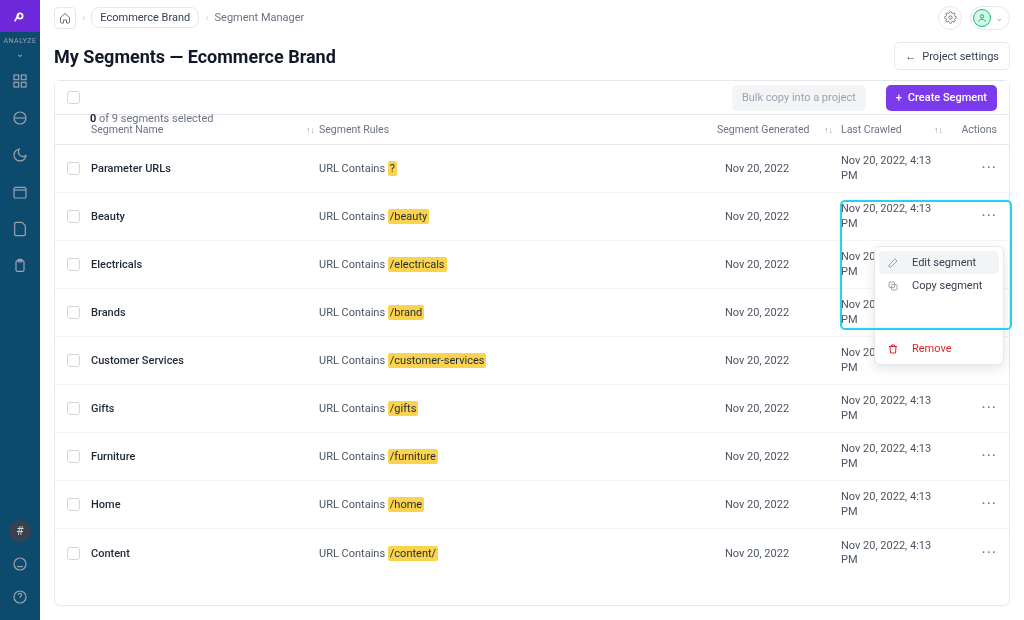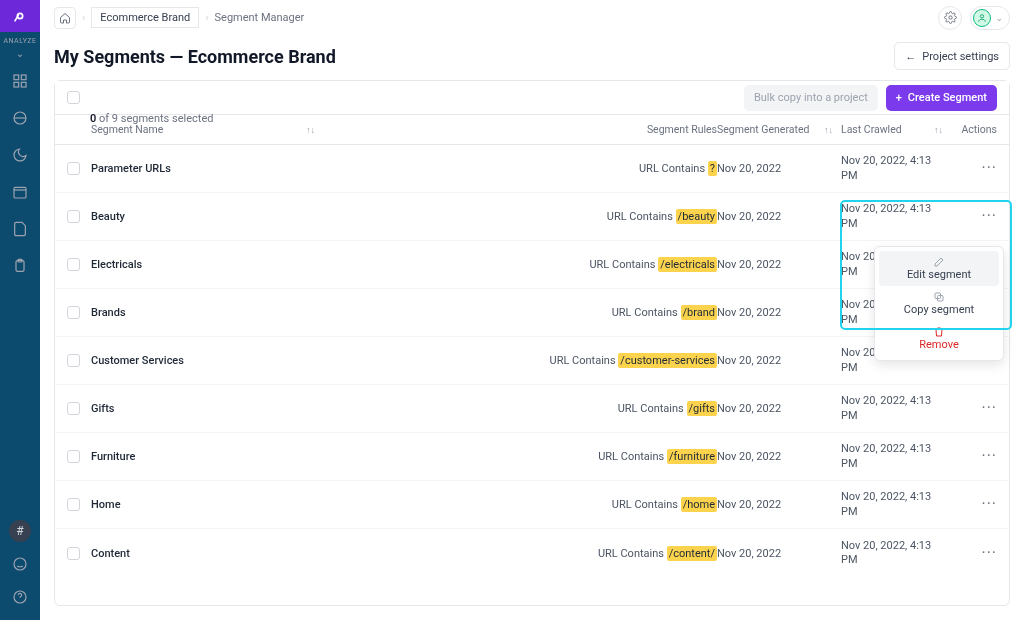--- a/index.html
+++ b/index.html
@@ -97,21 +97,21 @@
   }
   .breadcrumb {
     display: flex;
     align-items: center;
     gap: 6px;
     font-size: 11px;
     color: #6b7280;
   }
   .crumb-pill {
     padding: 3px 8px;
-    border-radius: 0;
+    border-radius: 8px;
     background: #fff;
     border: 1px solid #e5e7eb;
     color: #374151;
   }
   .crumb-home {
     width: 22px; height: 22px;
     border: 1px solid #e5e7eb;
     border-radius: 4px;
     display: flex; align-items: center; justify-content: center;
     color: #6b7280;
@@ -199,21 +199,21 @@
   .select-count {
     font-size: 11px;
     color: #6b7280;
     margin-top: 42px;
   }
   .select-count .bold { font-weight: 600; color: #111827; }
   .toolbar-right {
     margin-left: auto;
     display: flex;
     align-items: center;
-    gap: 8px;
+    gap: 20px;
     text-align: center;
   }
   .btn-ghost-disabled {
     height: 26px;
     padding: 0 10px;
     border-radius: 5px;
     background: #f3f4f6;
     color: #9ca3af;
     font-size: 11px;
     display: flex; align-items: center;
@@ -235,21 +235,21 @@
     align-items: center;
     height: 30px;
     background: #fff;
     border-bottom: 1px solid #e5e7eb;
     font-size: 10.5px;
     color: #6b7280;
     padding: 0 12px;
   }
   .col-check { width: 24px; flex: 0 0 24px; }
   .col-name  { width: 228px; flex: 0 0 228px; display: flex; align-items: center; justify-content: space-between; padding-right: 4px;}
-  .col-rules { flex: 1 1 auto; display: flex; align-items: center; justify-content: flex-end; }
+  .col-rules { flex: 1 1 auto; display: flex; align-items: center; }
   .col-gen   { width: 124px; flex: 0 0 124px; display: flex; align-items: center; justify-content: space-between; padding-right: 8px;}
   .col-crawl { width: 110px; flex: 0 0 110px; display: flex; align-items: center; justify-content: space-between; padding-right: 8px;}
   .col-act   { width: 46px; flex: 0 0 46px; text-align: right; }
   .sort-icon { font-size: 9px; color: #9ca3af; }
 
   
   .trow {
     display: flex;
     align-items: center;
     min-height: 48px;
@@ -267,21 +267,21 @@
     background: #fff;
   }
   .seg-name { font-weight: 500; color: #1f2937; }
   .rule-text { color: #4b5563; }
   .hl {
     background: #fcd34d;
     color: #1f2937;
     padding: 1px 2px;
     border-radius: 2px;
   }
-  .gen-date { color: #4b5563; }
+  .gen-date { color: #4b5563; margin-left: 8px; }
   .crawl-date { color: #4b5563; line-height: 1.3; }
   .dots {
     font-size: 16px;
     color: #6b7280;
     letter-spacing: 1px;
     cursor: pointer;
     text-align: right;
     width: 100%;
     line-height: 0.4;
   }
@@ -293,31 +293,30 @@
     border: 1px solid #e5e7eb;
     border-radius: 6px;
     box-shadow: 0 4px 12px rgba(0,0,0,0.1);
     padding: 4px;
     width: 130px;
     z-index: 20;
   }
   .popover-item {
     display: flex;
     align-items: center;
-    gap: 0;
+    gap: 12px;
     padding: 5px 7px;
     font-size: 11px;
     border-radius: 4px;
     color: #374151;
     cursor: pointer;
-    flex-direction: column;
   }
   .popover-item .pi-icon { width: 14px; display:flex; justify-content:center; color:#9ca3af; }
   .popover-item.hover { background: #f3f4f6; }
-  .popover-item.danger { color: #dc2626; }
+  .popover-item.danger { color: #dc2626; margin-top: 40px; }
   .popover-item.danger .pi-icon { color: #dc2626; }
 
   
   .annot {
     position: absolute;
     border: 2px solid #22d3ee;
     border-radius: 5px;
     pointer-events: none;
     z-index: 30;
   }

